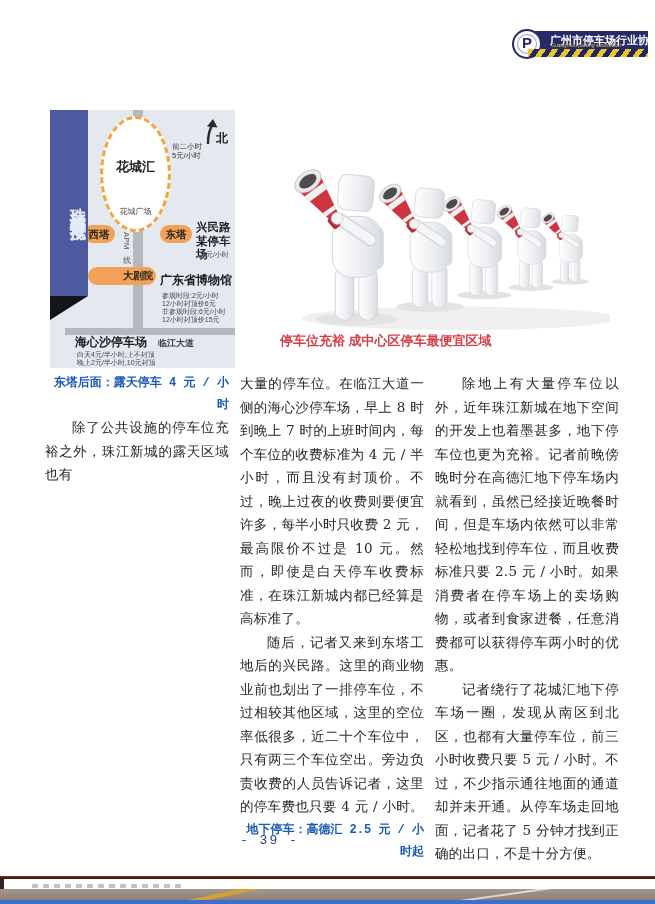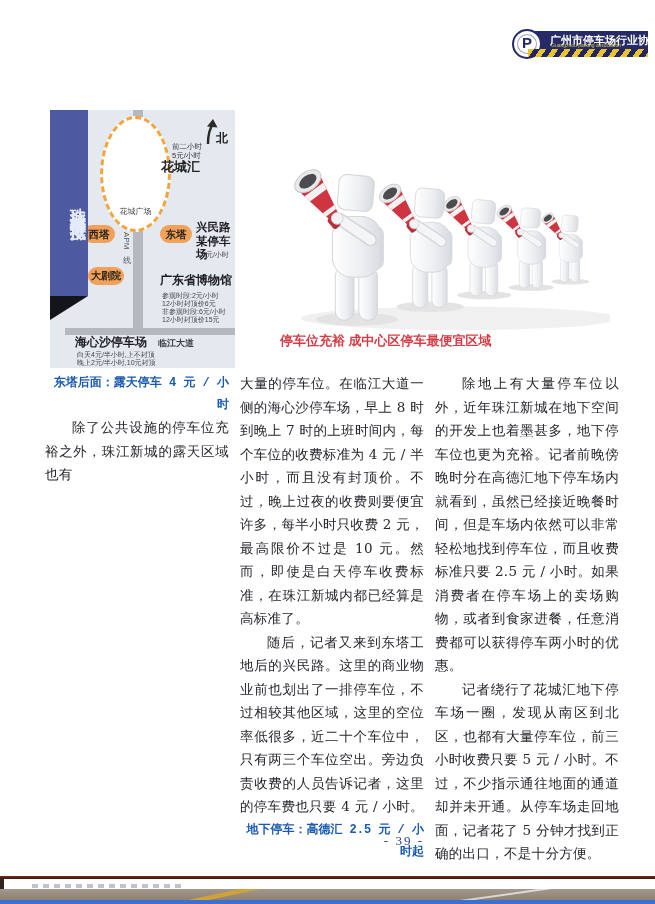--- a/index.html
+++ b/index.html
@@ -26,21 +26,21 @@
       writing-mode:vertical-rl;text-orientation:upright;margin:0 auto;text-align:center;
       font-family:"DejaVu Serif",serif;font-size:16px;font-weight:bold;color:#e4eaf8;letter-spacing:2px;
       display:flex;justify-content:center;}
   .map-fold{position:absolute;left:0;top:186px;width:0;height:0;z-index:4;
       border-top:24px solid #14141c;border-right:38px solid transparent;}
   .road-v{position:absolute;left:83px;top:0;width:10px;height:218px;background:#b5b9bf;}
   .road-h{position:absolute;left:15px;top:218px;width:170px;height:7px;background:#b5b9bf;}
   .oval{position:absolute;left:50px;top:6px;width:65px;height:110px;background:#ffffff;
       border:3px dashed #f3a53c;border-radius:50%;z-index:2;}
   .oval-title{position:absolute;left:50px;top:48px;width:71px;text-align:center;z-index:3;
-      font-size:13px;font-weight:bold;font-family:"Liberation Sans",sans-serif;color:#222;margin-left:45px;}
+      font-size:13px;font-weight:bold;font-family:"Liberation Sans",sans-serif;color:#222;}
   .oval-sub{position:absolute;left:50px;top:96px;width:71px;text-align:center;z-index:3;
       font-size:8px;color:#444;font-family:"Liberation Sans",sans-serif;}
   .north{position:absolute;left:150px;top:8px;z-index:3;}
   .north-label{position:absolute;left:166px;top:20px;font-size:12px;font-weight:bold;color:#222;
       font-family:"Liberation Sans",sans-serif;z-index:3;}
   .rate-top{position:absolute;left:122px;top:32px;width:50px;font-size:7.5px;line-height:9px;
       color:#333;font-family:"Liberation Sans",sans-serif;z-index:3;}
   .badge{position:absolute;height:18px;background:#f2a158;border-radius:9px;text-align:center;
       line-height:18px;font-size:10.5px;font-weight:bold;color:#2b2418;
       font-family:Liberation Sans, sans-serif;z-index:3;}
@@ -59,22 +59,22 @@
       font-family:"Liberation Sans",sans-serif;font-size:13px;font-weight:bold;color:#d63c45;}
 
   
   .col{position:absolute;top:372px;width:184px;font-size:13.5px;line-height:23.5px;
       text-align:justify;letter-spacing:0.3px;color:#26262e;}
   .col p{margin:0;}
   .col p.indent{text-indent:2em;}
   .subhead{margin:9px 0 8px 0;font-family:Liberation Mono, monospace;font-size:12px;
       font-weight:bold;color:#1a5ab2;line-height:22px;text-align:right;letter-spacing:0;}
   #col1{left:45px;} #col2{left:240px;} #col3{left:435px;}
-  .pagenum{position:absolute;left:240px;top:833px;width:184px;text-align:right;
-      font-size:13px;color:#2e3e7e;letter-spacing:2px;font-family:Liberation Serif, serif;}
+  .pagenum{position:absolute;left:240px;top:833px;width:184px;text-align:left;
+      font-size:13px;color:#2e3e7e;letter-spacing:2px;font-family:Liberation Mono, monospace;}
 
   
   .rule-maroon{position:absolute;left:0;top:876px;width:655px;height:3px;
       background:linear-gradient(#73301c,#3a140c);}
   .edge-mark{position:absolute;left:0;top:879px;width:4px;height:13px;background:#33241e;}
   .smudge{position:absolute;left:32px;top:884px;width:150px;height:4px;opacity:.55;
       background:repeating-linear-gradient(90deg,#8d939b 0 6px,transparent 6px 11px);filter:blur(.4px);}
   .road-photo{position:absolute;left:0;top:889px;width:655px;height:15px;background:#97897c;overflow:hidden;}
   .road-photo .shade{position:absolute;left:0;top:0;width:655px;height:15px;
       background:linear-gradient(rgba(255,255,255,.12),rgba(0,0,0,.12));}
@@ -125,21 +125,21 @@
     <div class="badge" style="left:33px;top:115px;width:32px;">西塔</div>
     <div class="badge" style="left:110px;top:115px;width:32px;">东塔</div>
     <div class="apm">APM线</div>
 
     <div class="poi-title" style="left:146px;top:111px;width:40px;">
       <div>兴民路</div>
       <div>某停车场</div>
     </div>
     <div class="poi-small" style="left:152px;top:141px;">4元/小时</div>
 
-    <div class="badge" style="left:38px;top:157px;width:36px;font-size:10px;">大剧院</div>
+    <div class="badge" style="left:38px;top:157px;width:36px;font-size:10px;padding-left:32px;">大剧院</div>
 
     <div class="poi-title" style="left:110px;top:164px;width:76px;font-size:12px;">广东省博物馆</div>
     <div class="poi-small" style="left:112px;top:182px;width:74px;">
       <div>参观时段:2元/小时</div>
       <div>12小时封顶价6元</div>
       <div>非参观时段:6元/小时</div>
       <div>12小时封顶价15元</div>
     </div>
 
     <div class="road-label" style="left:108px;top:227px;">临江大道</div>

